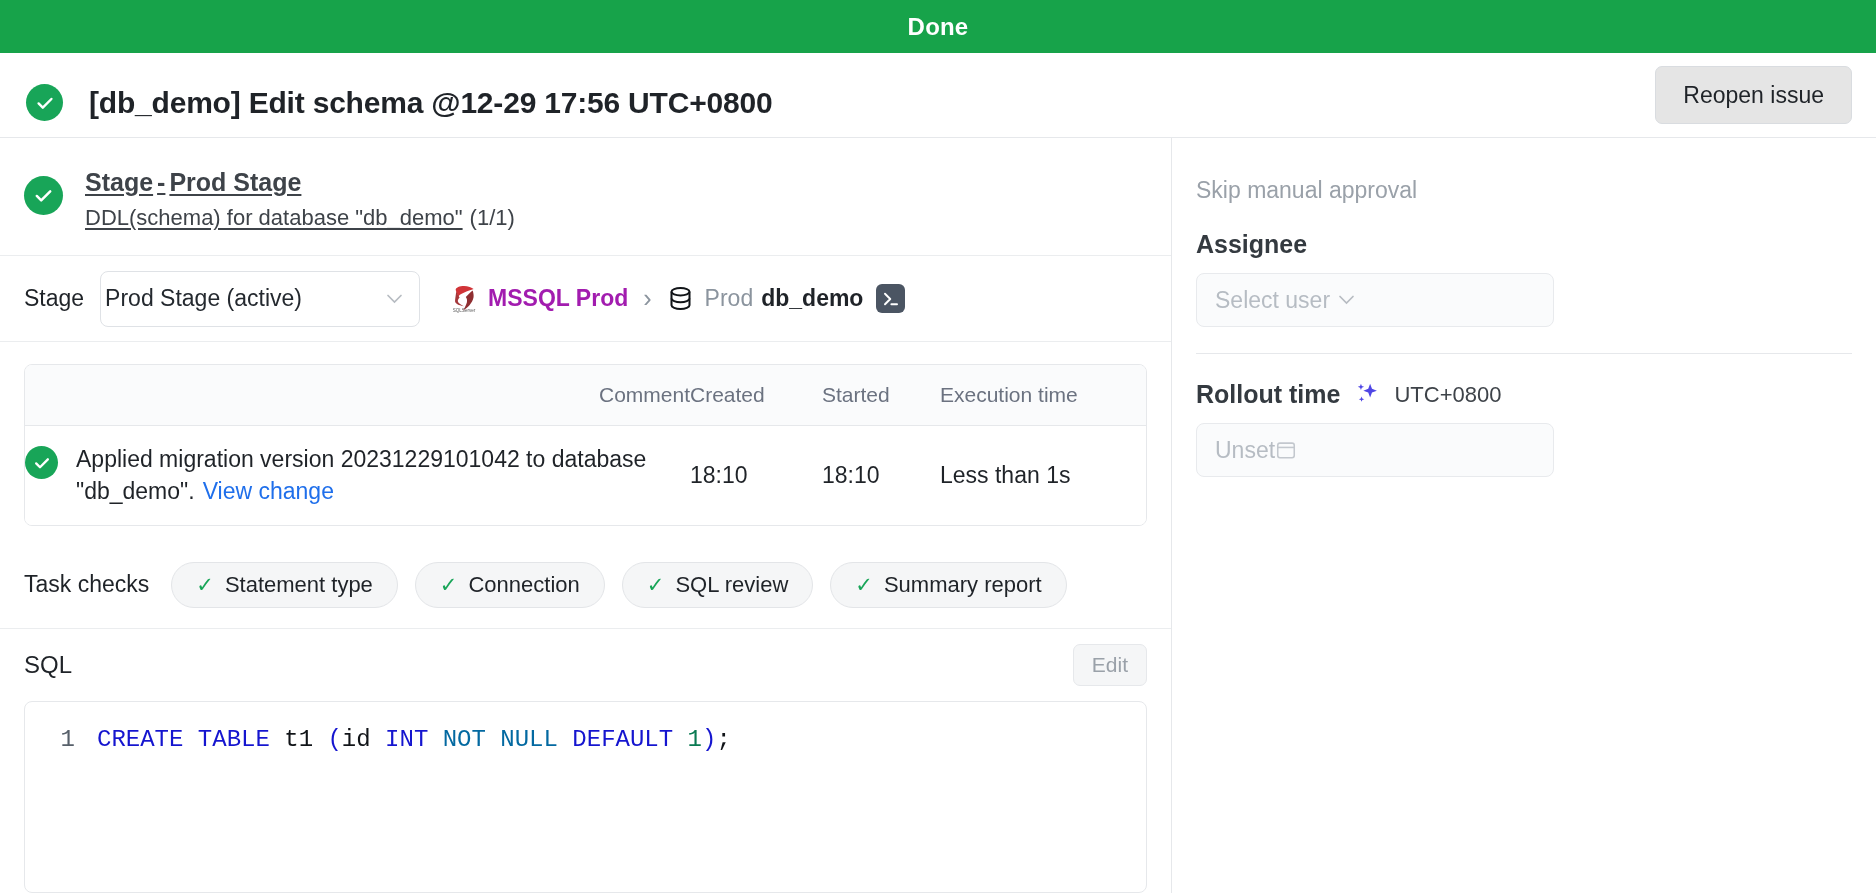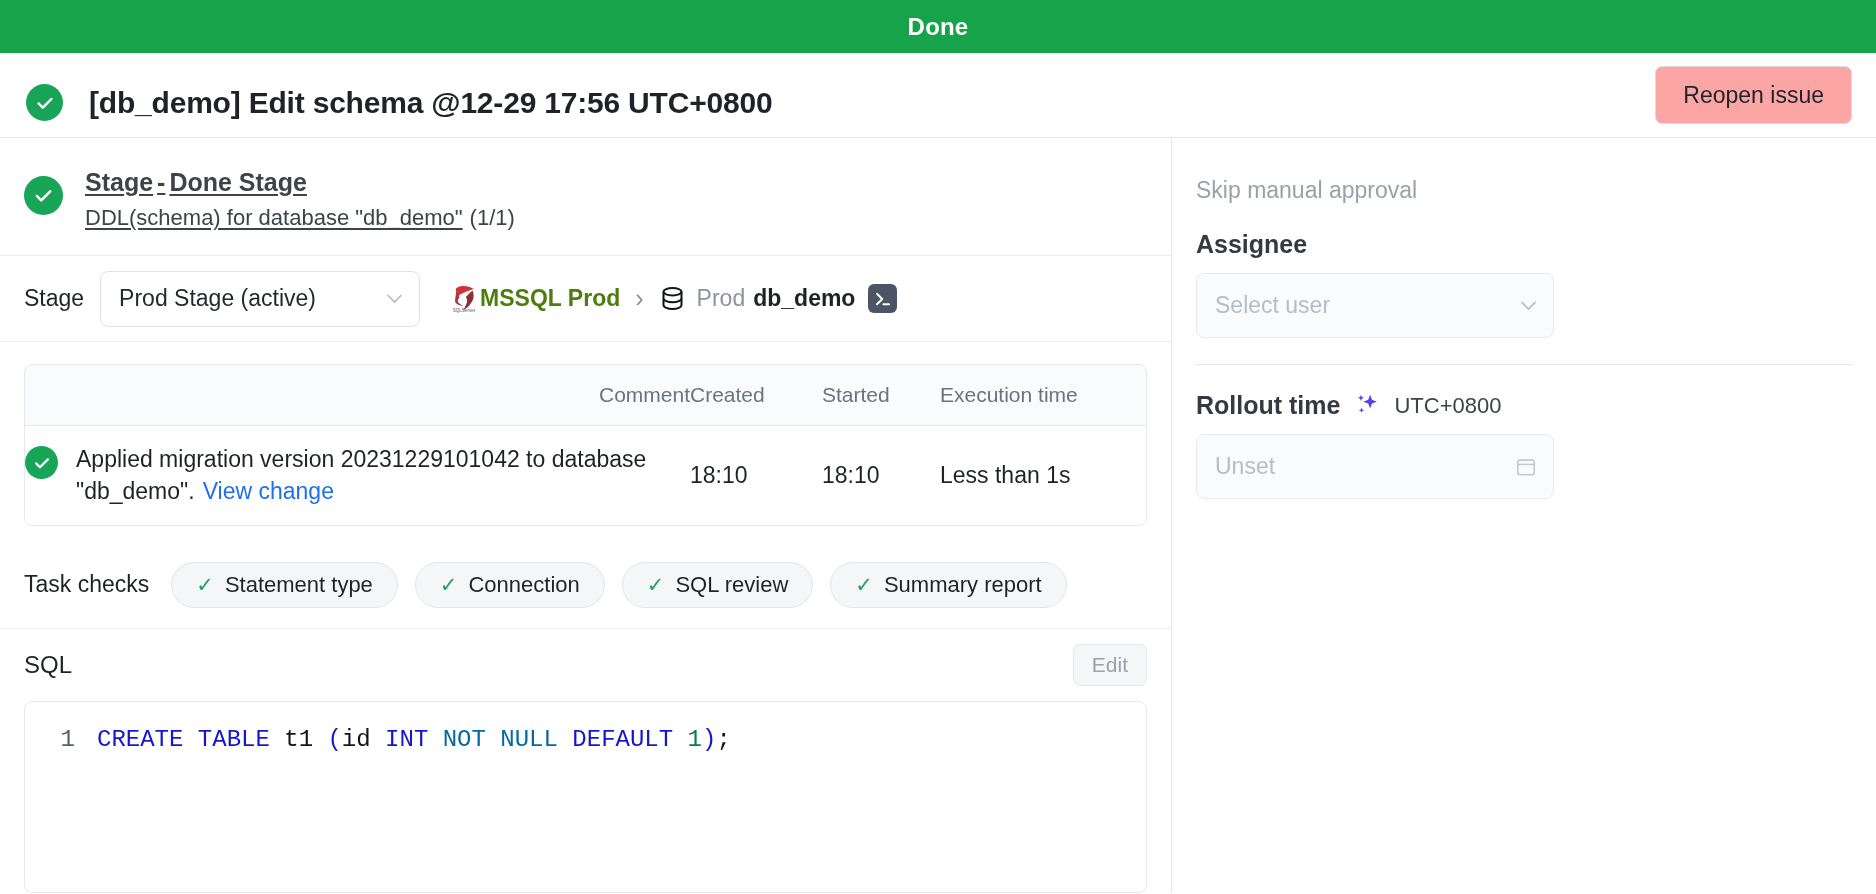--- a/index.html
+++ b/index.html
@@ -44,21 +44,21 @@
   }
   .reopen-btn {
     position: absolute;
     right: 24px;
     top: 50%;
     transform: translateY(-50%);
     height: 58px;
     padding: 0 27px;
     border: 1px solid #d9dce0;
     border-radius: 7px;
-    background: #fca5a5;
+    background: #e5e5e5;
     font-size: 23px;
     color: #1f2328;
     font-family: "Liberation Sans", sans-serif;
     cursor: pointer;
     white-space: nowrap;
   }
 
   
   .body-wrap { display: flex; height: calc(894px - 53px - 86px); }
   .main-col {
@@ -128,41 +128,41 @@
     white-space: nowrap;
   }
   .stage-select {
     width: 320px;
     height: 56px;
     border: 1px solid #dfe2e6;
     border-radius: 8px;
     display: flex;
     align-items: center;
     justify-content: space-between;
-    padding: 0 16px 0 18px;
+    padding: 0 16px 0 4px;
     background: #fff;
     cursor: pointer;
     font-size: 23px;
     color: #24292f;
     white-space: nowrap;
   }
   .chev {
     width: 17px; height: 10px;
     flex: none;
     margin-left: 8px;
   }
   .breadcrumb-db {
     display: flex;
     align-items: center;
     margin-left: 30px;
     font-size: 23px;
     white-space: nowrap;
   }
   .bc-engine { display: flex; align-items: center; }
-  .bc-engine-name { font-weight: 600; color: #4d7c0f; margin-left: 2px; }
+  .bc-engine-name { font-weight: 600; color: #a21caf; margin-left: 10px; }
   .bc-sep { margin: 0 15px; color: #8b949e; font-size: 25px; }
   .bc-db { display: flex; align-items: flex-start; }
   .bc-env { color: #8b949e; margin-left: 11px; }
   .bc-dbname { font-weight: 700; color: #1f2328; margin-left: 8px; }
   .terminal-badge {
     width: 29px; height: 29px;
     background: #4b5563;
     border-radius: 6px;
     margin-left: 13px;
     display: inline-flex;
@@ -318,27 +318,27 @@
   }
   .side-label {
     font-size: 25px;
     font-weight: 700;
     color: #343a40;
     margin-top: 26px;
     margin-bottom: 14px;
   }
   .side-field {
     width: 358px;
-    height: 65px;
+    height: 54px;
     border: 1px solid #e8eaed;
     border-radius: 8px;
     background: #fafbfc;
     display: flex;
     align-items: center;
-    justify-content: space-between;
+    justify-content: flex-start;
     padding: 0 16px 0 18px;
     font-size: 23px;
     color: #b6bcc3;
     cursor: pointer;
   }
   .tz-text {
     font-size: 22px;
     color: #3e4349;
     margin-left: 13px;
     font-weight: 400;
@@ -368,21 +368,21 @@
   <div class="main-col">
 
     <div class="stage-summary">
       <span class="check-circle">
         <svg width="23" height="23" viewBox="0 0 24 24" aria-hidden="true">
           <path d="M5 12.5l4.6 4.6L19 7.6" fill="none" stroke="#ffffff" stroke-width="2.6" stroke-linecap="round" stroke-linejoin="round"></path>
         </svg>
       </span>
       <div class="summary-lines">
         <div class="summary-line1">
-          <span class="u">Stage</span><span class="dash">-</span><span class="u">Done Stage</span>
+          <span class="u">Stage</span><span class="dash">-</span><span class="u">Prod Stage</span>
         </div>
         <div class="summary-line2">
           <span class="u">DDL(schema) for database "db_demo"</span><span class="count">(1/1)</span>
         </div>
       </div>
     </div>
 
     <div class="stage-row">
       <span class="stage-label">Stage</span>
       <div class="stage-select">

